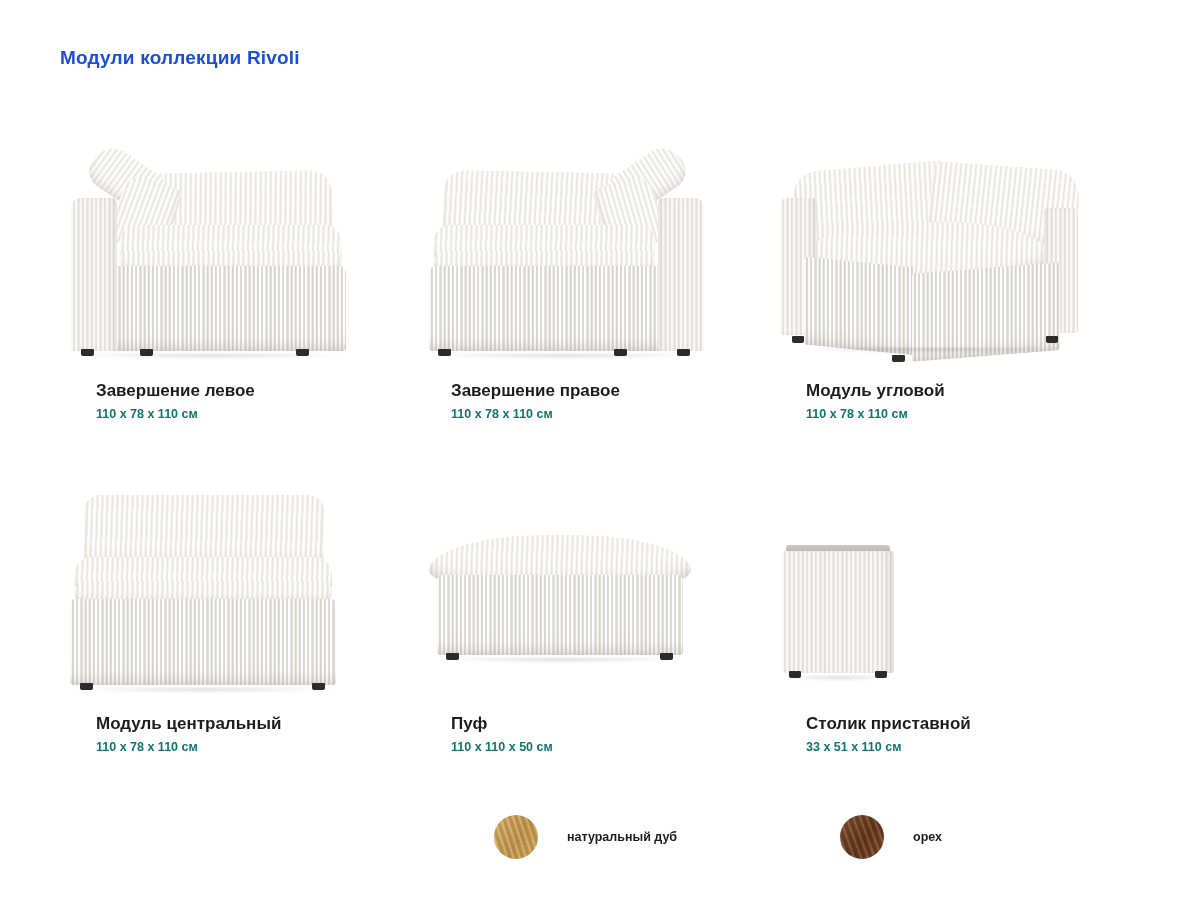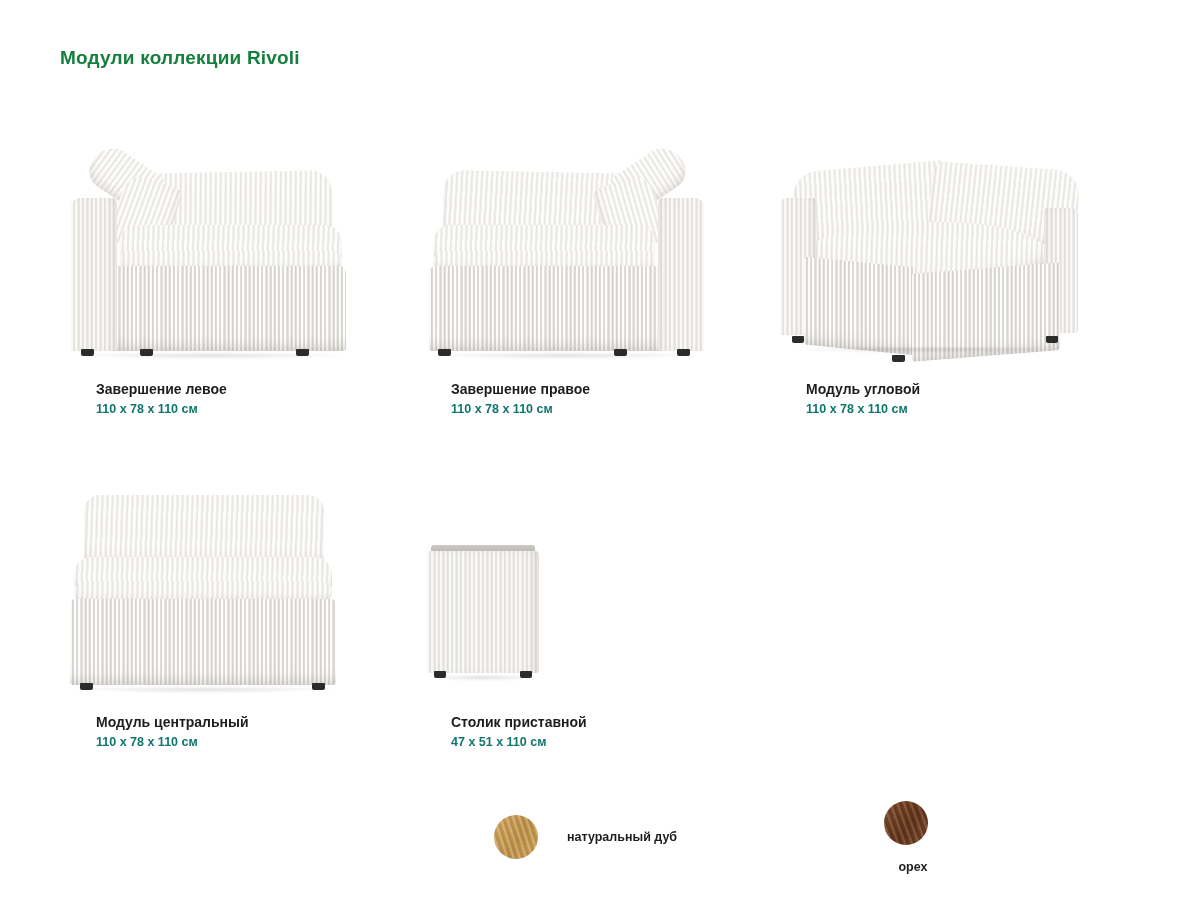--- a/index.html
+++ b/index.html
@@ -16,21 +16,21 @@
     overflow: hidden;
   }
 
   
   .page-title {
     position: absolute;
     left: 60px; top: 47px;
     font-size: 19px;
     font-weight: bold;
     letter-spacing: .2px;
-    color: #15803d;
+    color: #1d4ed8;
     white-space: nowrap;
   }
 
   
   .modules-grid {
     position: absolute;
     left: 60px; top: 150px;
     width: 1090px;
     display: grid;
     grid-template-columns: 355px 355px 355px;
@@ -47,21 +47,21 @@
     width: 320px;
     height: 215px;
   }
   .module-caption {
     position: absolute;
     left: 36px;
     top: 228px;
     line-height: 1.58;
   }
   .module-name {
-    font-size: 14px;
+    font-size: 17px;
     font-weight: bold;
     color: #1d1d1d;
     white-space: nowrap;
   }
   .module-dims {
     font-size: 12.5px;
     font-weight: bold;
     color: #0f766e;
     white-space: nowrap;
   }
@@ -331,49 +331,69 @@
       <div class="foot" style="left:20px; top:200px; width:13px;"></div>
       <div class="foot" style="left:252px; top:200px; width:13px;"></div>
       <div class="shadowline" style="left:10px; top:205px; width:268px;"></div>
     </div>
     <div class="module-caption">
       <div class="module-name">Модуль центральный</div>
       <div class="module-dims">110 x 78 x 110 см</div>
     </div>
   </div>
 
+  <div class="module-card">
+    <div class="module-figure">
+
+      <div class="sofa fabric-soft" style="left:14px; top:52px; width:262px; height:52px;
+           border-radius:48% 48% 22% 22% / 72% 72% 34% 34%;
+           box-shadow: inset 0 -12px 16px -10px rgba(168,163,155,.55);"></div>
+
+      <div class="sofa fabric-rib" style="left:22px; top:92px; width:246px; height:80px;
+           border-radius:6px 6px 3px 3px;
+           box-shadow: inset 0 -12px 16px -12px rgba(150,146,139,.55);"></div>
+
+      <div class="foot" style="left:31px; top:170px; width:13px;"></div>
+      <div class="foot" style="left:245px; top:170px; width:13px;"></div>
+      <div class="shadowline" style="left:22px; top:175px; width:248px;"></div>
+    </div>
+    <div class="module-caption">
+      <div class="module-name">Пуф</div>
+      <div class="module-dims">110 x 110 x 50 см</div>
+    </div>
+  </div>
 
   <div class="module-card">
     <div class="module-figure">
 
       <div class="sofa" style="left:16px; top:62px; width:104px; height:9px;
            background: linear-gradient(180deg,#cbc9c5,#b9b6b1);
            border-radius:3px 3px 0 0;"></div>
 
       <div class="sofa fabric-arm" style="left:12px; top:68px; width:112px; height:122px;
            border-radius:4px 4px 3px 3px;
            box-shadow: inset -10px 0 16px -12px rgba(160,156,148,.6);"></div>
 
       <div class="foot" style="left:19px; top:188px; width:12px;"></div>
       <div class="foot" style="left:105px; top:188px; width:12px;"></div>
       <div class="shadowline" style="left:12px; top:193px; width:114px;"></div>
     </div>
     <div class="module-caption">
       <div class="module-name">Столик приставной</div>
-      <div class="module-dims">47 x 51 x 110 см</div>
+      <div class="module-dims">33 x 51 x 110 см</div>
     </div>
   </div>
 
 </div>
 
 <div class="legend">
 
   <div class="swatch-group" style="left:394px;">
     <div class="swatch grain-oak"></div>
     <div class="swatch-label">натуральный дуб</div>
   </div>
 
 
-  <div class="swatch-group" style="left:784px;flex-direction:column;">
+  <div class="swatch-group" style="left:740px;">
     <div class="swatch grain-walnut"></div>
     <div class="swatch-label">орех</div>
   </div>
 </div>
 
 </body></html>

